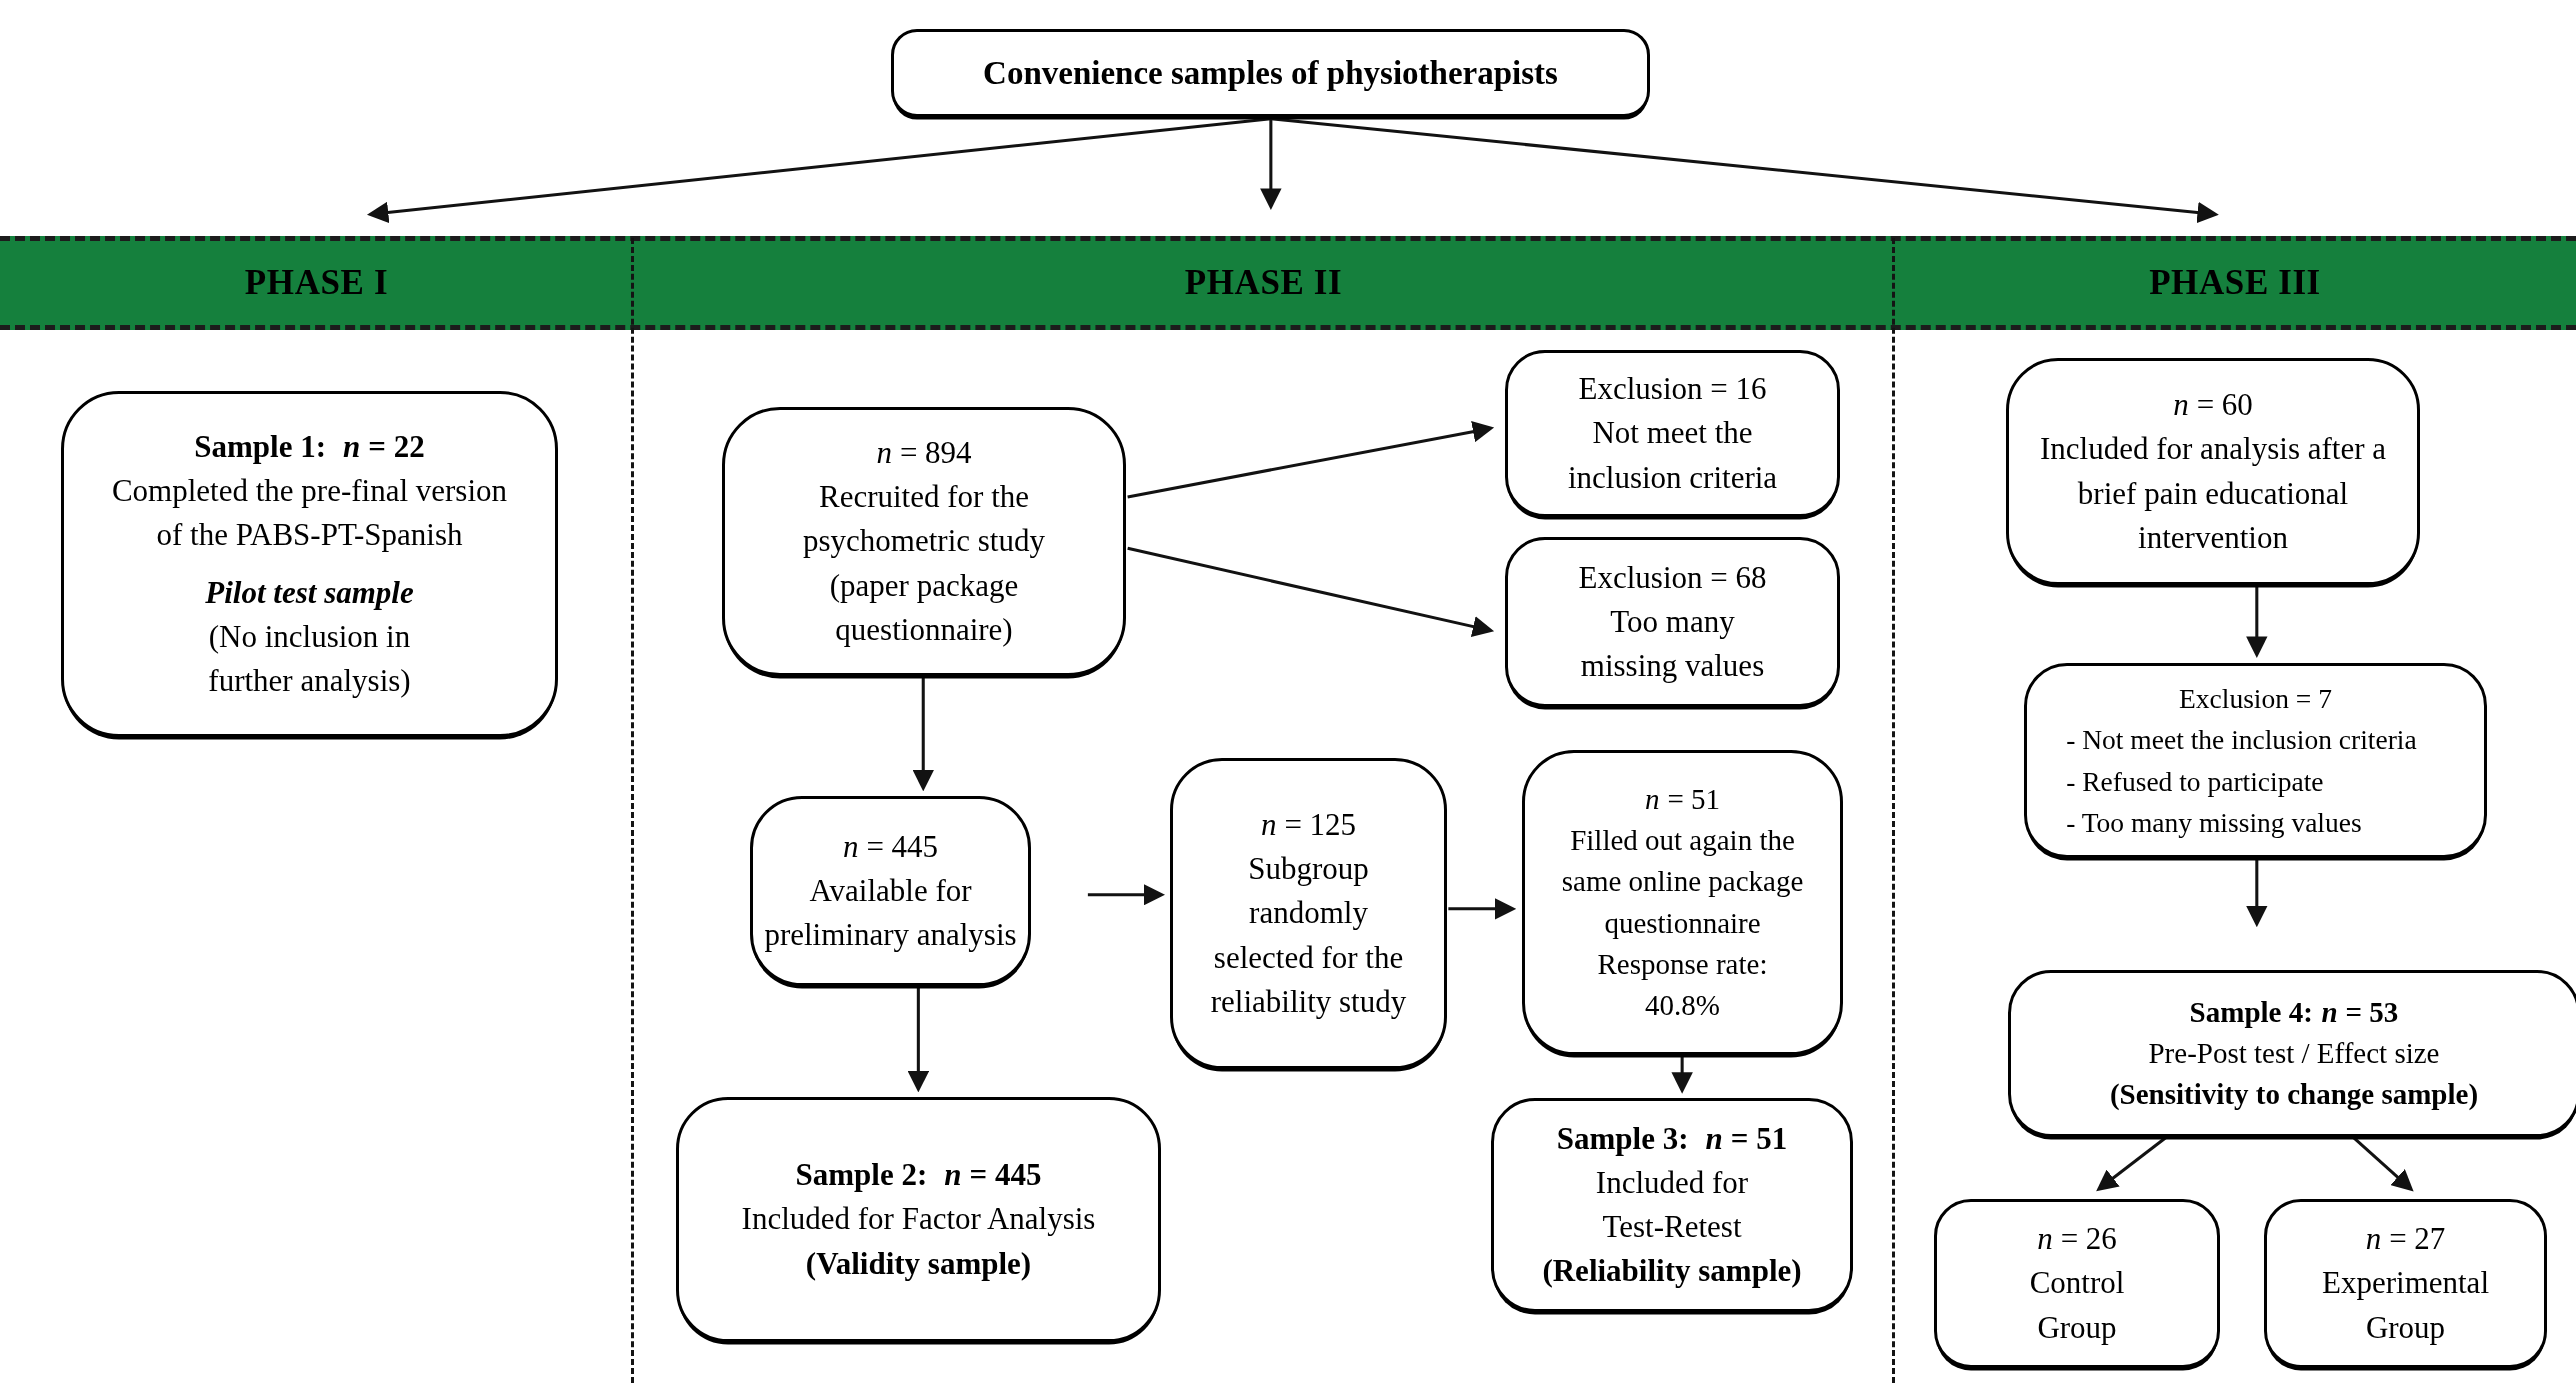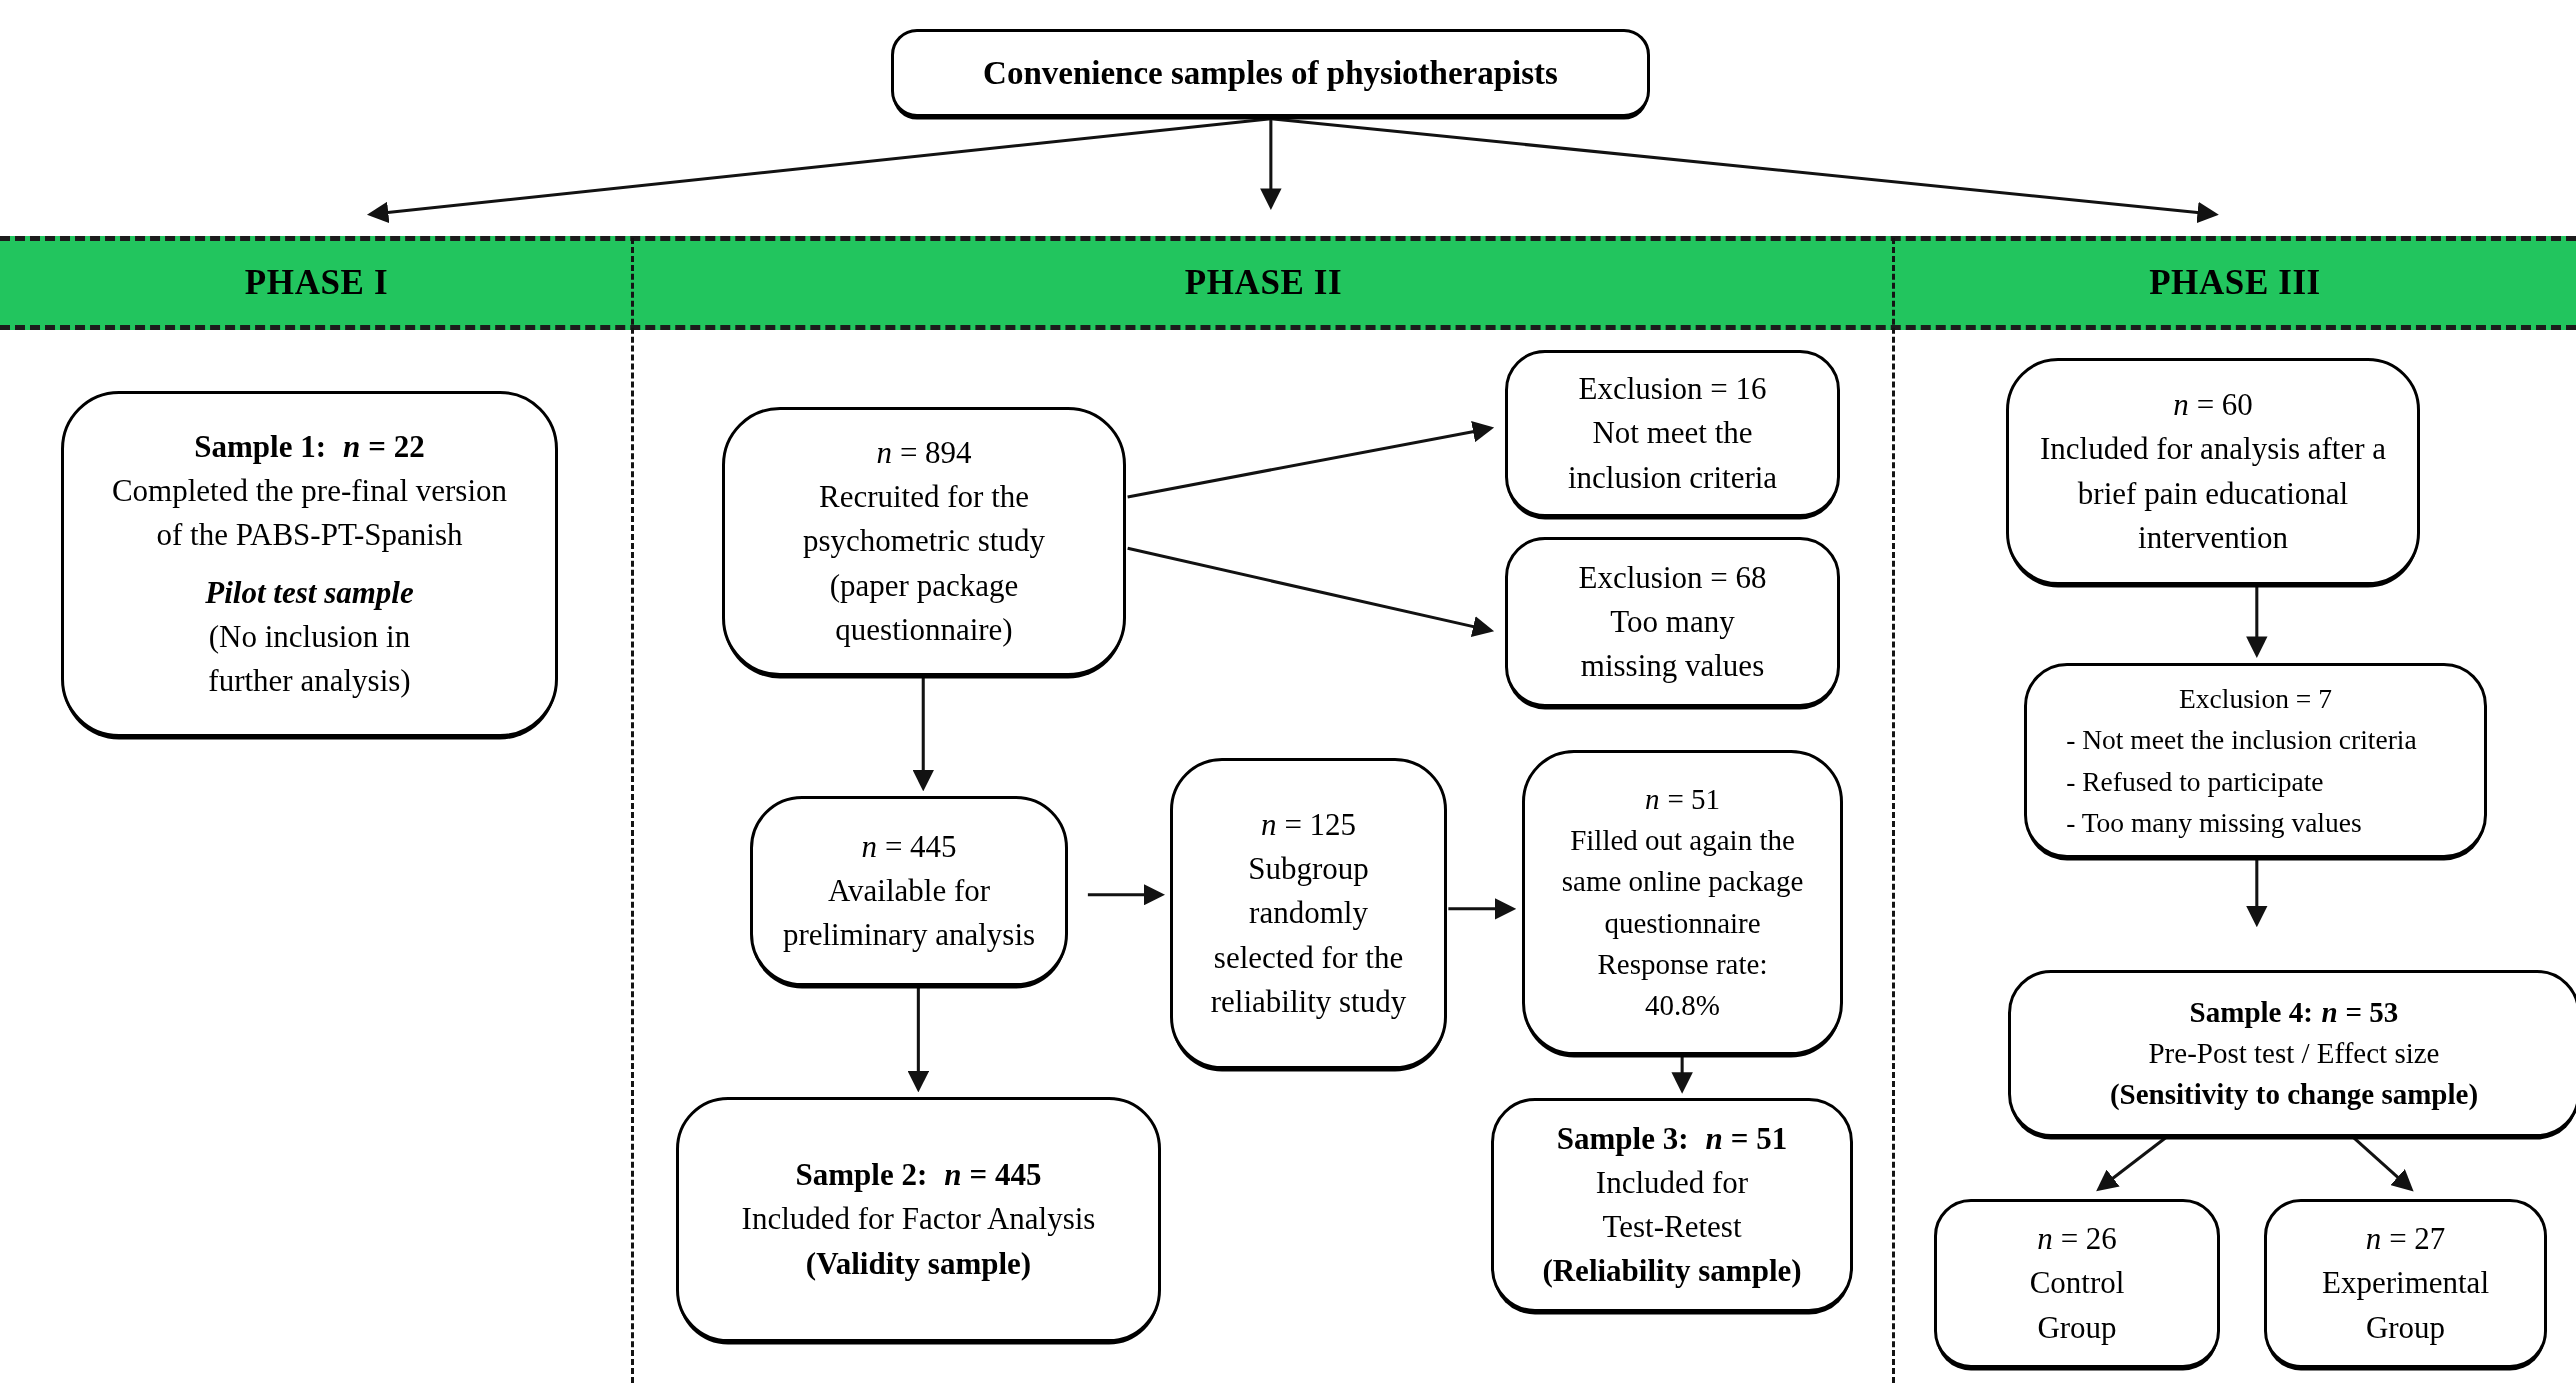--- a/index.html
+++ b/index.html
@@ -7,21 +7,21 @@
     position:relative;
     width:2576px;height:1396px;
     background:#ffffff;
     font-family:"Liberation Serif","DejaVu Serif",serif;
     color:#000;
     overflow:hidden;
   }
   
   .band{
     position:absolute;left:0;top:236px;width:2576px;height:94px;
-    background:#22c55e;
+    background:#15803d;
     border-top:5.5px dashed #1c1c1c;
     border-bottom:5.5px dashed #1c1c1c;
     box-sizing:border-box;
   }
   .band-label{
     position:absolute;top:0;height:100%;
     display:flex;align-items:center;justify-content:center;
     font-weight:700;font-size:35px;letter-spacing:0.6px;
   }
   .band-label.p1{left:0;width:633px;}
@@ -51,21 +51,21 @@
   }
   .ln{white-space:nowrap;}
   .b{font-weight:700;}
   .nn{font-style:italic;margin-right:8px;}
   .lbl{margin-right:17px;}
   .box.top-box{left:891px;top:29px;width:759px;height:88px;border-radius:26px;font-size:33px;}
   .box.sample1{left:61px;top:391px;width:497px;height:346px;border-radius:58px;}
   .box.recruited{left:722px;top:407px;width:404px;height:269px;border-radius:58px;}
   .box.excl16{left:1505px;top:350px;width:335px;height:167px;border-radius:40px;}
   .box.excl68{left:1505px;top:537px;width:335px;height:170px;border-radius:40px;}
-  .box.available{left:750px;top:796px;width:318px;height:190px;border-radius:52px;}
+  .box.available{left:750px;top:796px;width:281px;height:190px;border-radius:52px;}
   .box.subgroup{left:1170px;top:758px;width:277px;height:311px;border-radius:52px;}
   .box.filled{left:1522px;top:750px;width:321px;height:305px;border-radius:52px;font-size:29px;}
   .box.sample2{left:676px;top:1097px;width:485px;height:245px;border-radius:52px;}
   .box.sample3{left:1491px;top:1098px;width:362px;height:214px;border-radius:44px;}
   .box.n60{left:2006px;top:358px;width:414px;height:227px;border-radius:52px;}
   .box.excl7{left:2024px;top:663px;width:463px;height:195px;border-radius:43px;font-size:27.5px;line-height:1.5;}
   .box.sample4{left:2008px;top:970px;width:572px;height:167px;border-radius:43px;font-size:29px;}
   .box.control{left:1934px;top:1199px;width:286px;height:169px;border-radius:37px;}
   .box.experimental{left:2264px;top:1199px;width:283px;height:169px;border-radius:37px;}
   .gap-top{margin-top:13.5px;font-style:italic;}

